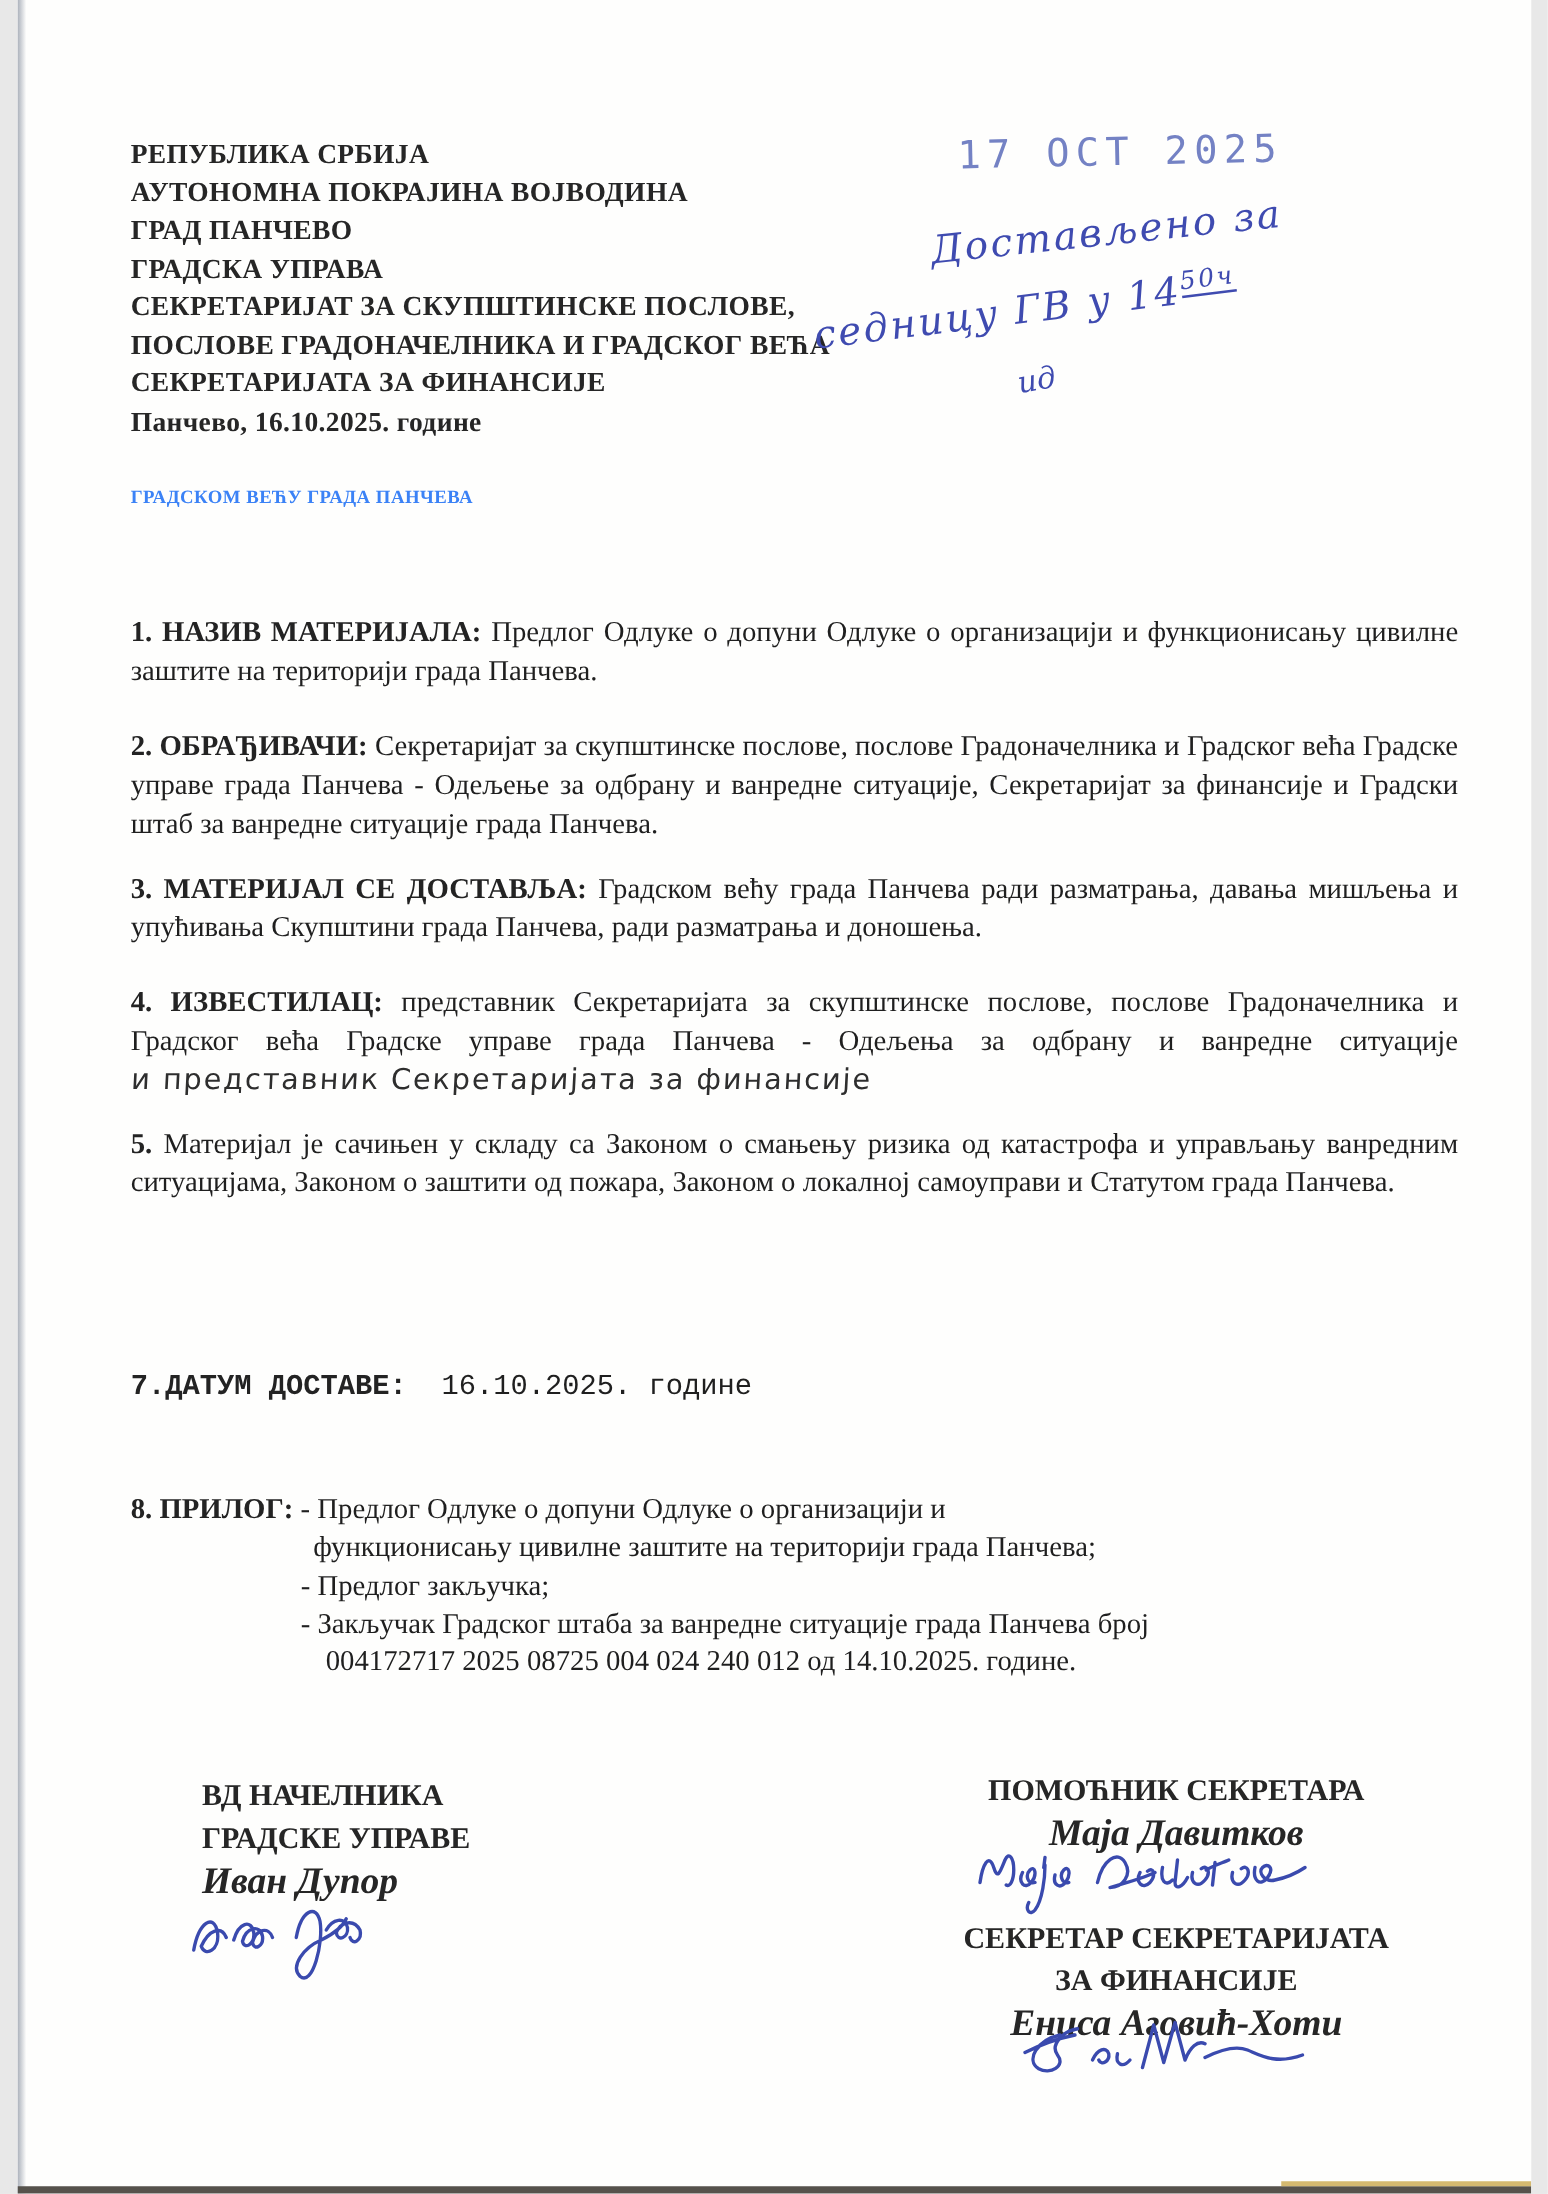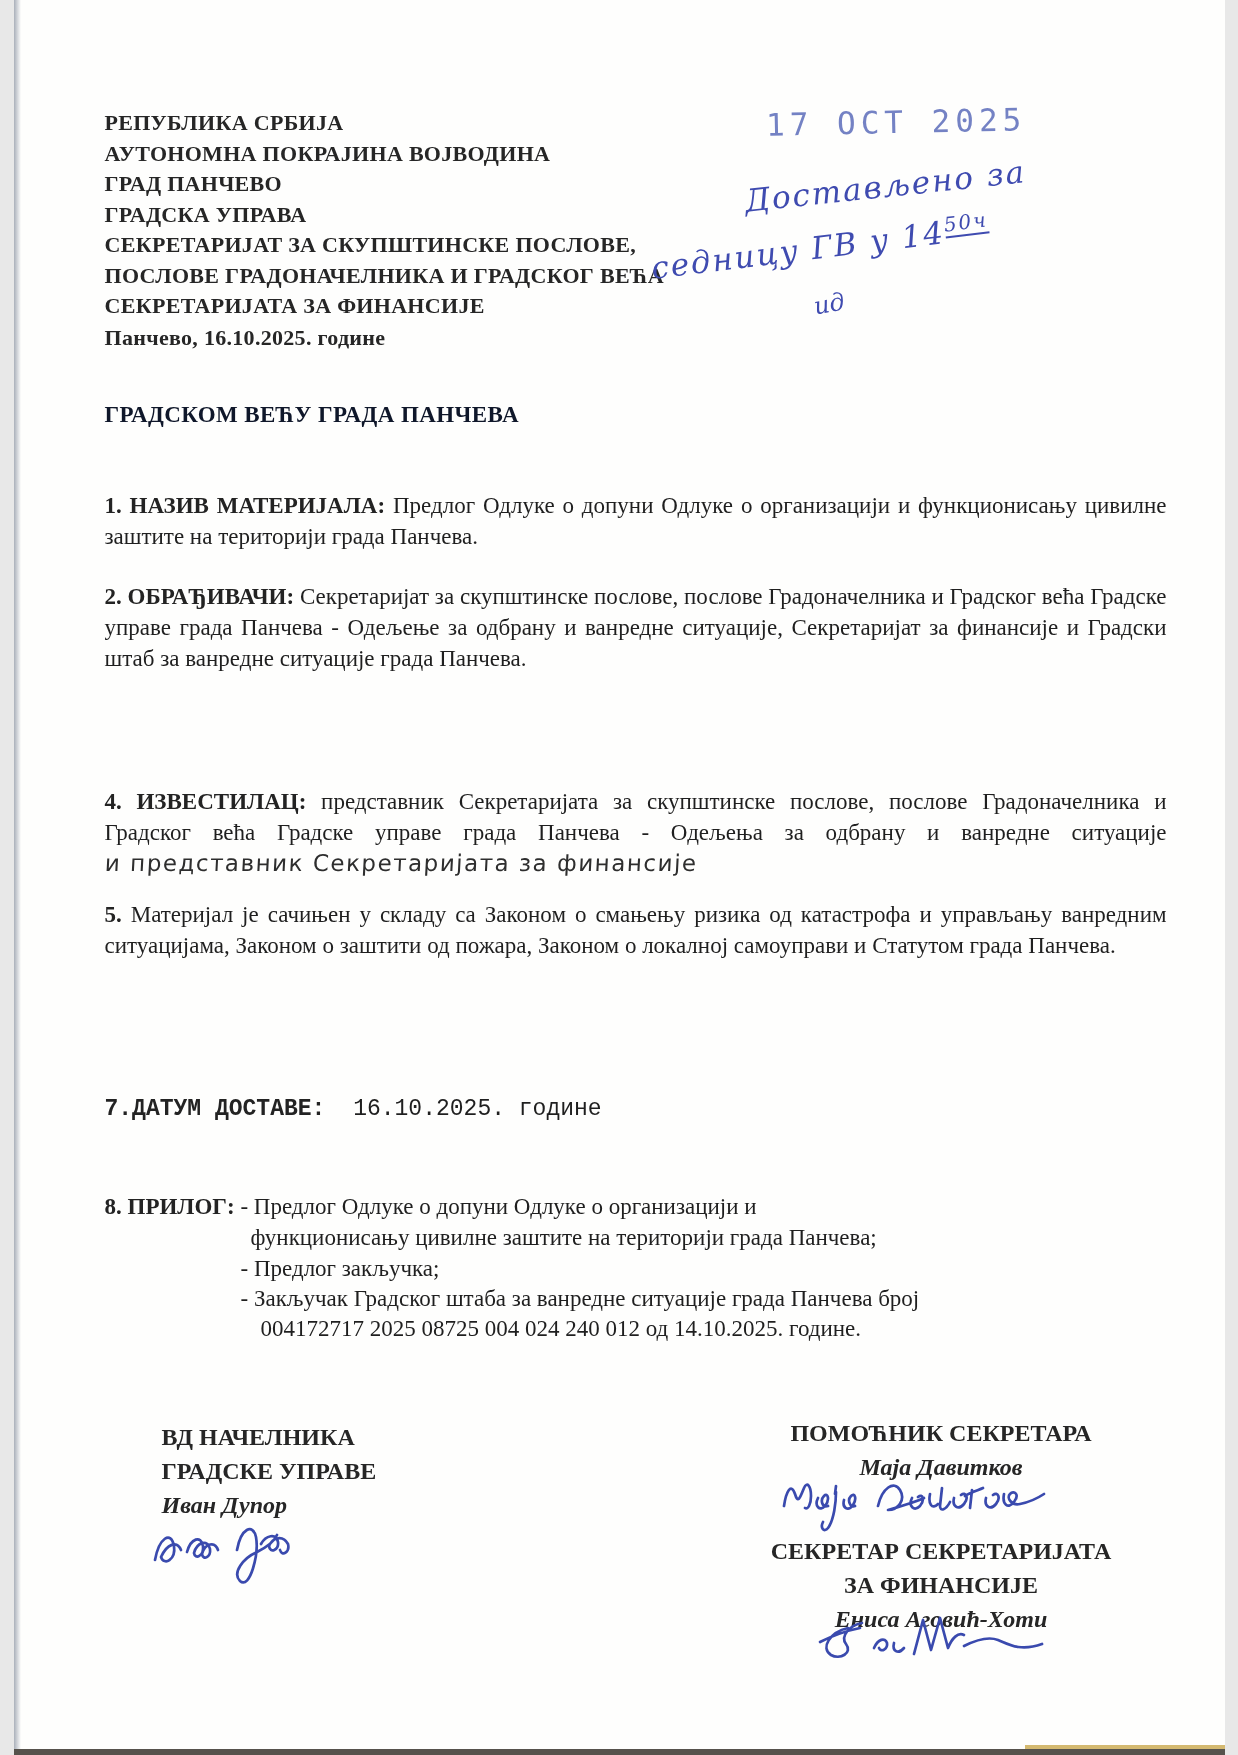--- a/index.html
+++ b/index.html
@@ -34,21 +34,21 @@
     font-family:"DejaVu Serif", serif;
     font-style:italic;
     color:#3f4bb0;
     white-space:nowrap;
   }
   .note-l1{left:730px;top:168px;font-size:31px;transform:rotate(-6deg);letter-spacing:2px;}
   .note-l2{left:636px;top:228px;font-size:31px;transform:rotate(-7deg);letter-spacing:2px;}
   .note-l2 sup{font-size:20px;border-bottom:2px solid #3f4bb0;}
   .note-initials{left:800px;top:290px;font-size:24px;transform:rotate(-10deg);}
 
-  .recipient{position:absolute;left:91px;top:402px;font-weight:bold;font-size:23px;letter-spacing:.4px;color:#0f172a;}
+  .recipient{position:absolute;left:91px;top:390px;font-weight:bold;font-size:15px;letter-spacing:.4px;color:#3b82f6;}
 
   .para{
     position:absolute;left:91px;width:1062px;
     font-size:23px;line-height:31px;text-align:justify;
   }
   .para b{color:#232323;}
   .s1{top:490px;} .s2{top:581px;} .s3{top:695px;} .s4{top:786px;}
   .s5{top:899px;} .s6{top:1016px;} .s7{top:1094px;font-family:Liberation Mono, monospace;} .s8{top:1191px;}
   .s7{text-align:left;}
   .s7 .body-gap{margin-left:14px;}
@@ -64,21 +64,21 @@
     font-size:23px;letter-spacing:1.5px;
     color:#2e2e2e;
     transform:skewX(-3deg);
     display:inline-block;
   }
 
   .sig-block{position:absolute;}
   .sig-left{left:148px;top:1420px;}
   .sig-right{left:650px;top:1416px;width:555px;text-align:center;}
   .sig-title{font-weight:bold;font-size:24px;line-height:34px;color:#262626;}
-  .sig-name{font-weight:bold;font-style:italic;font-size:24px;line-height:34px;color:#262626;}
+  .sig-name{font-weight:bold;font-style:italic;font-size:30px;line-height:34px;color:#262626;}
   .sig-svg{display:block;}
   .sig-svg path{fill:none;stroke:#3a4aae;stroke-width:2.7;stroke-linecap:round;stroke-linejoin:round;}
   .sv-ivan{position:absolute;left:133px;top:1502px;}
   .sv-maja{position:absolute;left:762px;top:1452px;}
   .sv-enisa{position:absolute;left:800px;top:1600px;}
   .right-bottom-block{margin-top:50px;}
 </style>
 </head>
 <body>
 
@@ -111,20 +111,24 @@
   <div class="para s1">
     <b>1. НАЗИВ МАТЕРИЈАЛА:</b>
     <span>Предлог Одлуке о допуни Одлуке о организацији и функционисању цивилне заштите на територији града Панчева.</span>
   </div>
 
   <div class="para s2">
     <b>2. ОБРАЂИВАЧИ:</b>
     <span>Секретаријат за скупштинске послове, послове Градоначелника и Градског већа Градске управе града Панчева - Одељење за одбрану и ванредне ситуације, Секретаријат за финансије и Градски штаб за ванредне ситуације града Панчева.</span>
   </div>
 
+  <div class="para s3">
+    <b>3. МАТЕРИЈАЛ СЕ ДОСТАВЉА:</b>
+    <span>Градском већу града Панчева ради разматрања, давања мишљења и упућивања Скупштини града Панчева, ради разматрања и доношења.</span>
+  </div>
 
   <div class="para s4">
     <b>4. ИЗВЕСТИЛАЦ:</b>
     <span>представник Секретаријата за скупштинске послове, послове Градоначелника и Градског већа Градске управе града Панчева - Одељења за одбрану и ванредне ситуације</span>
     <span class="hand-black">и представник Секретаријата за финансије</span>
   </div>
 
   <div class="para s5">
     <b>5.</b>
     <span>Материјал  је сачињен у складу са  Законом о смањењу ризика од катастрофа и управљању ванредним ситуацијама, Законом о заштити од пожара, Законом о локалној самоуправи и Статутом града Панчева.</span>

